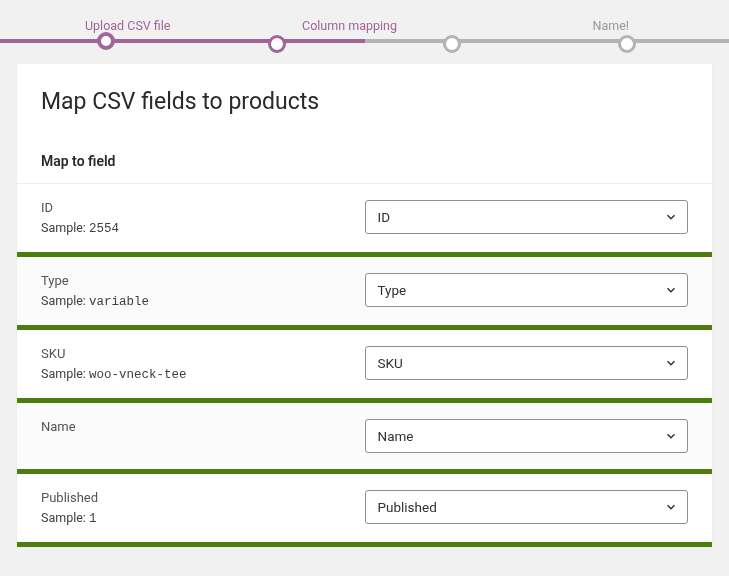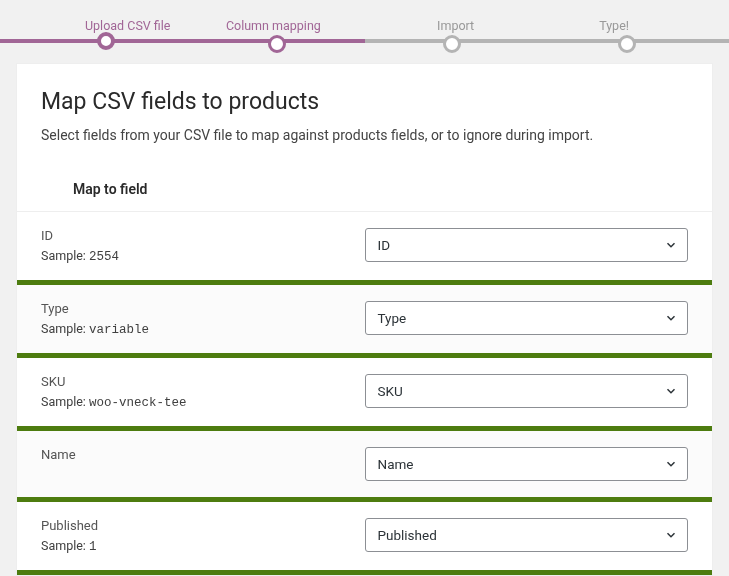--- a/index.html
+++ b/index.html
@@ -72,21 +72,21 @@
     .card {
       background: #fff;
       margin: 20px 16px 0 16px;
       border: 1px solid #eee;
       padding: 24px 24px 0 24px;
     }
     .card-title {
       font-size: 23px;
       color: #2a2a2a;
       font-weight: 400;
-      margin-bottom: 12px;
+      margin-bottom: 24px;
     }
     .card-subtitle {
       font-size: 14px;
       color: #444;
       margin-bottom: 24px;
     }
     .table-wrapper {
       margin: 0 -24px;
     }
     .table-header {
@@ -95,21 +95,20 @@
       border-bottom: 1px solid #eee;
       font-weight: 600;
       font-size: 14px;
       color: #2a2a2a;
     }
     .col-name-header {
       flex: 0 0 50%;
     }
     .col-map-header {
       flex: 0 0 50%;
-      margin-left: 32px;
     }
     .table-row {
       display: flex;
       align-items: flex-start;
       padding: 16px 24px;
       border-bottom: 5px solid #4d7c0f;
     }
     .table-row:nth-child(odd) {
       background: #fbfbfb;
     }
@@ -159,35 +158,33 @@
       display: block;
     }
   </style>
 </head>
 <body>
 
 <div class="progress-wrapper">
   <div class="progress-steps">
     <div class="progress-step active" style="flex:0 0 25%; text-align:left; padding-left:25px;">Upload CSV file</div>
     <div class="progress-step active" style="flex:0 0 25%; text-align:center; padding-right:30px;">Column mapping</div>
-    <div class="progress-step" style="flex:0 0 25%; text-align:center; padding-left:30px;">Import</div>
-    <div class="progress-step" style="flex:0 0 25%; text-align:right; padding-right:40px;">Type!</div>
+    <div class="progress-step" style="flex:0 0 25%; text-align:right; padding-right:40px;">Name!</div>
   </div>
   <div class="progress-bar-container">
     <div class="progress-bar-fill" style="width:50%;"></div>
     <div class="progress-dot active" style="left:14.5%;"></div>
     <div class="progress-dot current" style="left:38%;"></div>
     <div class="progress-dot" style="left:62%;"></div>
     <div class="progress-dot" style="left:86%;"></div>
   </div>
 </div>
 
 <div class="card">
   <h1 class="card-title">Map CSV fields to products</h1>
-  <p class="card-subtitle">Select fields from your CSV file to map against products fields, or to ignore during import.</p>
 
   <div class="table-wrapper">
     <div class="table-header">
       <div class="col-map-header">Map to field</div>
     </div>
 
     <div class="table-row">
       <div class="col-name">
         <div class="field-name">ID</div>
         <div class="field-sample">

